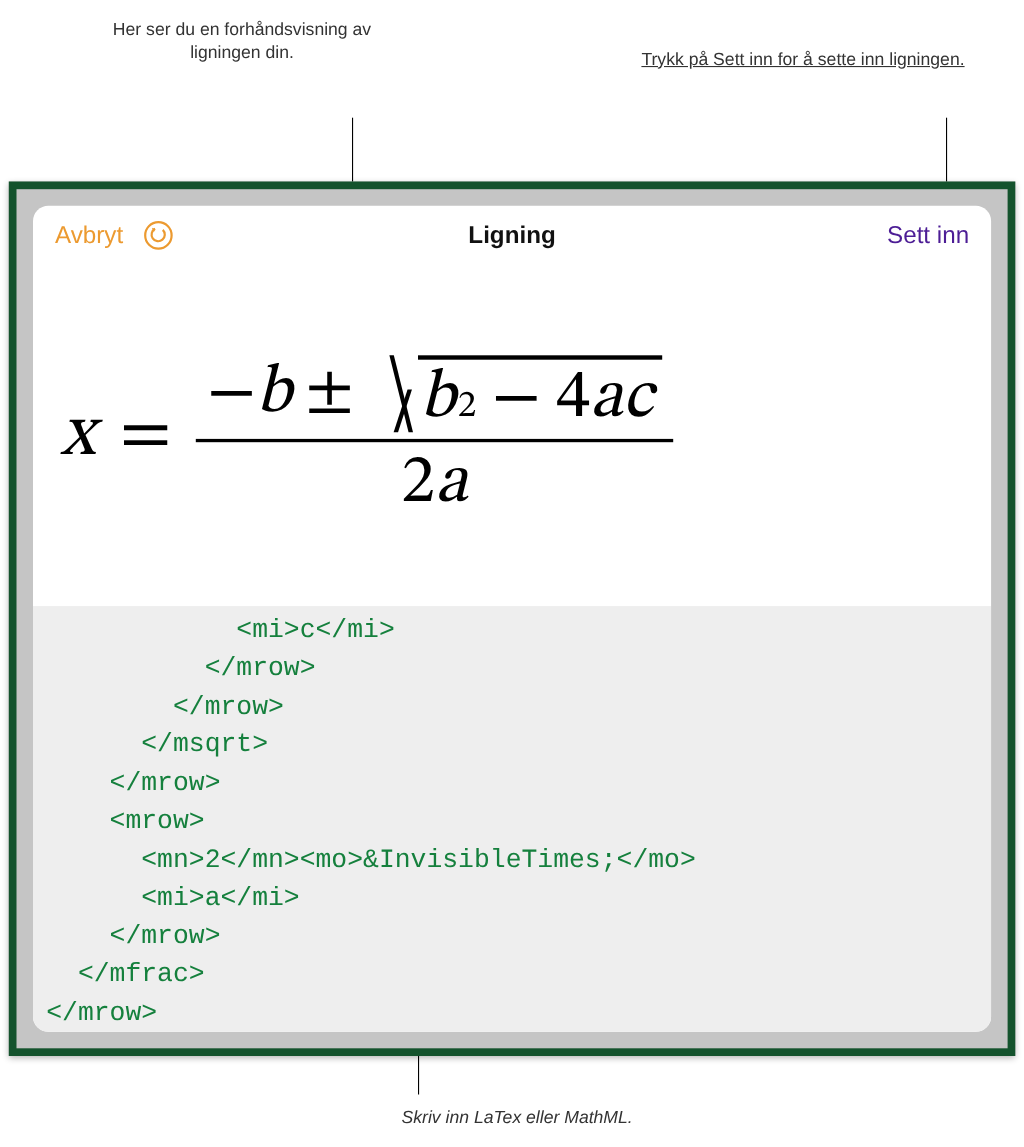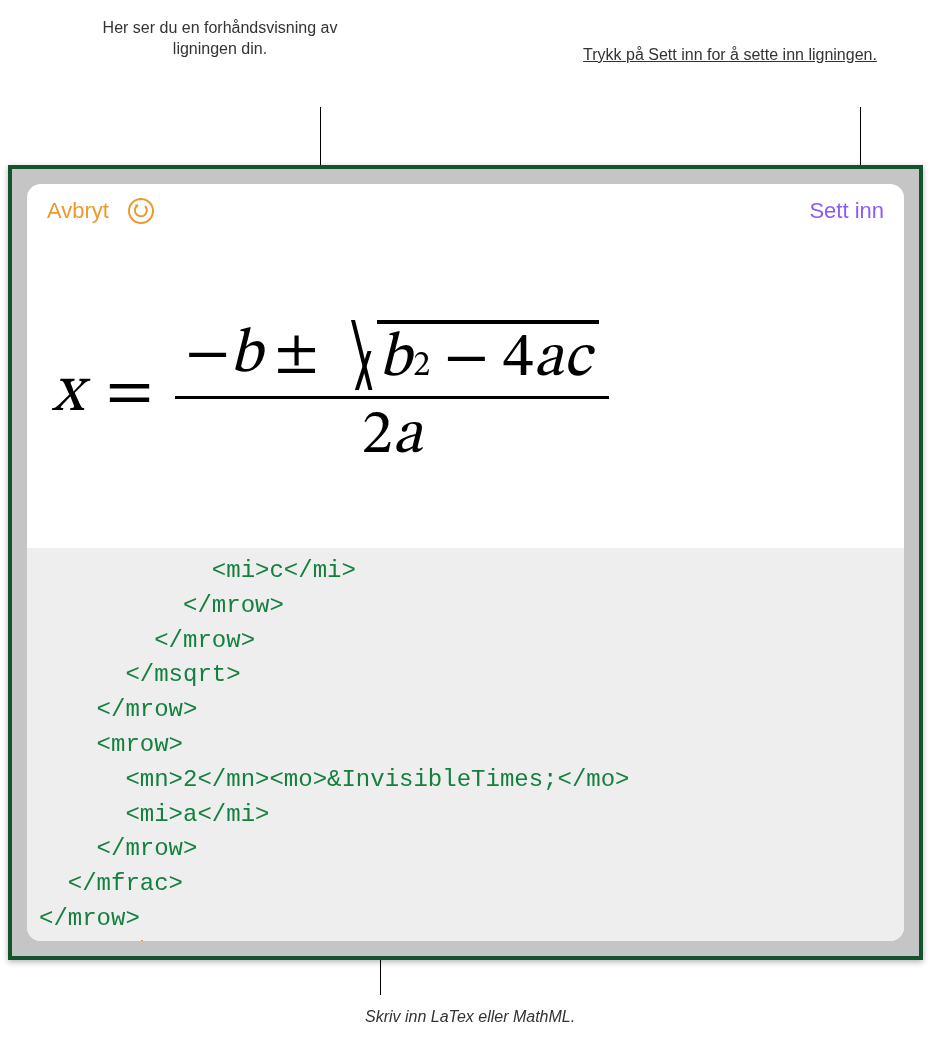--- a/index.html
+++ b/index.html
@@ -24,21 +24,21 @@
     .callout-line { position: absolute; background: #000; }
     .line-top-left { top: 107px; left: 320px; width: 1px; height: 165px; }
     .line-top-right { top: 107px; left: 860px; width: 1px; height: 60px; }
     .line-bottom { top: 900px; left: 380px; width: 1px; height: 95px; }
 
     .outer-border {
       position: absolute;
       top: 165px; left: 8px;
       width: 915px; height: 795px;
       background: #c5c5c5;
-      border: 4px solid #14532d;
+      border: 7px solid #14532d;
       box-shadow: 0 2px 6px rgba(0,0,0,0.3);
     }
     .panel {
       position: absolute;
       top: 15px; left: 15px; right: 15px; bottom: 15px;
       background: #fff;
       border-radius: 14px;
       overflow: hidden;
       display: flex;
       flex-direction: column;
@@ -54,21 +54,21 @@
     .tb-left { display: flex; align-items: center; gap: 18px; }
     .tb-btn { color: #ec9a30; font-size: 22px; }
     .undo-icon { color: #ec9a30; display:flex; align-items:center; }
     .tb-title {
       position: absolute; left:0; right:0;
       text-align: center;
       font-size: 22px; font-weight: 600;
       color: #111;
       pointer-events: none;
     }
-    .tb-right { margin-left: auto; color:#8b5cf6; font-size:22px; }
+    .tb-right { margin-left: auto; color:#4c1d95; font-size:22px; }
 
     .preview {
       height: 310px;
       background: #fff;
       display: flex;
       align-items: center;
       padding: 0 25px;
     }
     .eq {
       font-family: "STIX Two Math", "Cambria Math", Georgia, "Times New Roman", serif;
@@ -154,20 +154,21 @@
       <div class="tb-left">
         <span class="tb-btn">Avbryt</span>
         <span class="undo-icon">
           <svg width="28" height="28" viewBox="0 0 28 28" fill="none">
             <circle cx="14" cy="14" r="12" stroke="#ec9a30" stroke-width="2"></circle>
             <path d="M18 9 a6 6 0 1 1 -7 -1" stroke="#ec9a30" stroke-width="2" fill="none"></path>
             <path d="M8 7 l3 1 l-1 3.2 z" fill="#ec9a30"></path>
           </svg>
         </span>
       </div>
+      <div class="tb-title">Ligning</div>
       <div class="tb-right tb-btn">Sett inn</div>
     </div>
 
     <div class="preview">
       <div class="eq">
         <span>x</span>
         <span class="op" style="margin:0 12px;">=</span>
         <span class="frac">
           <span class="num">
             <span class="op">−</span>

